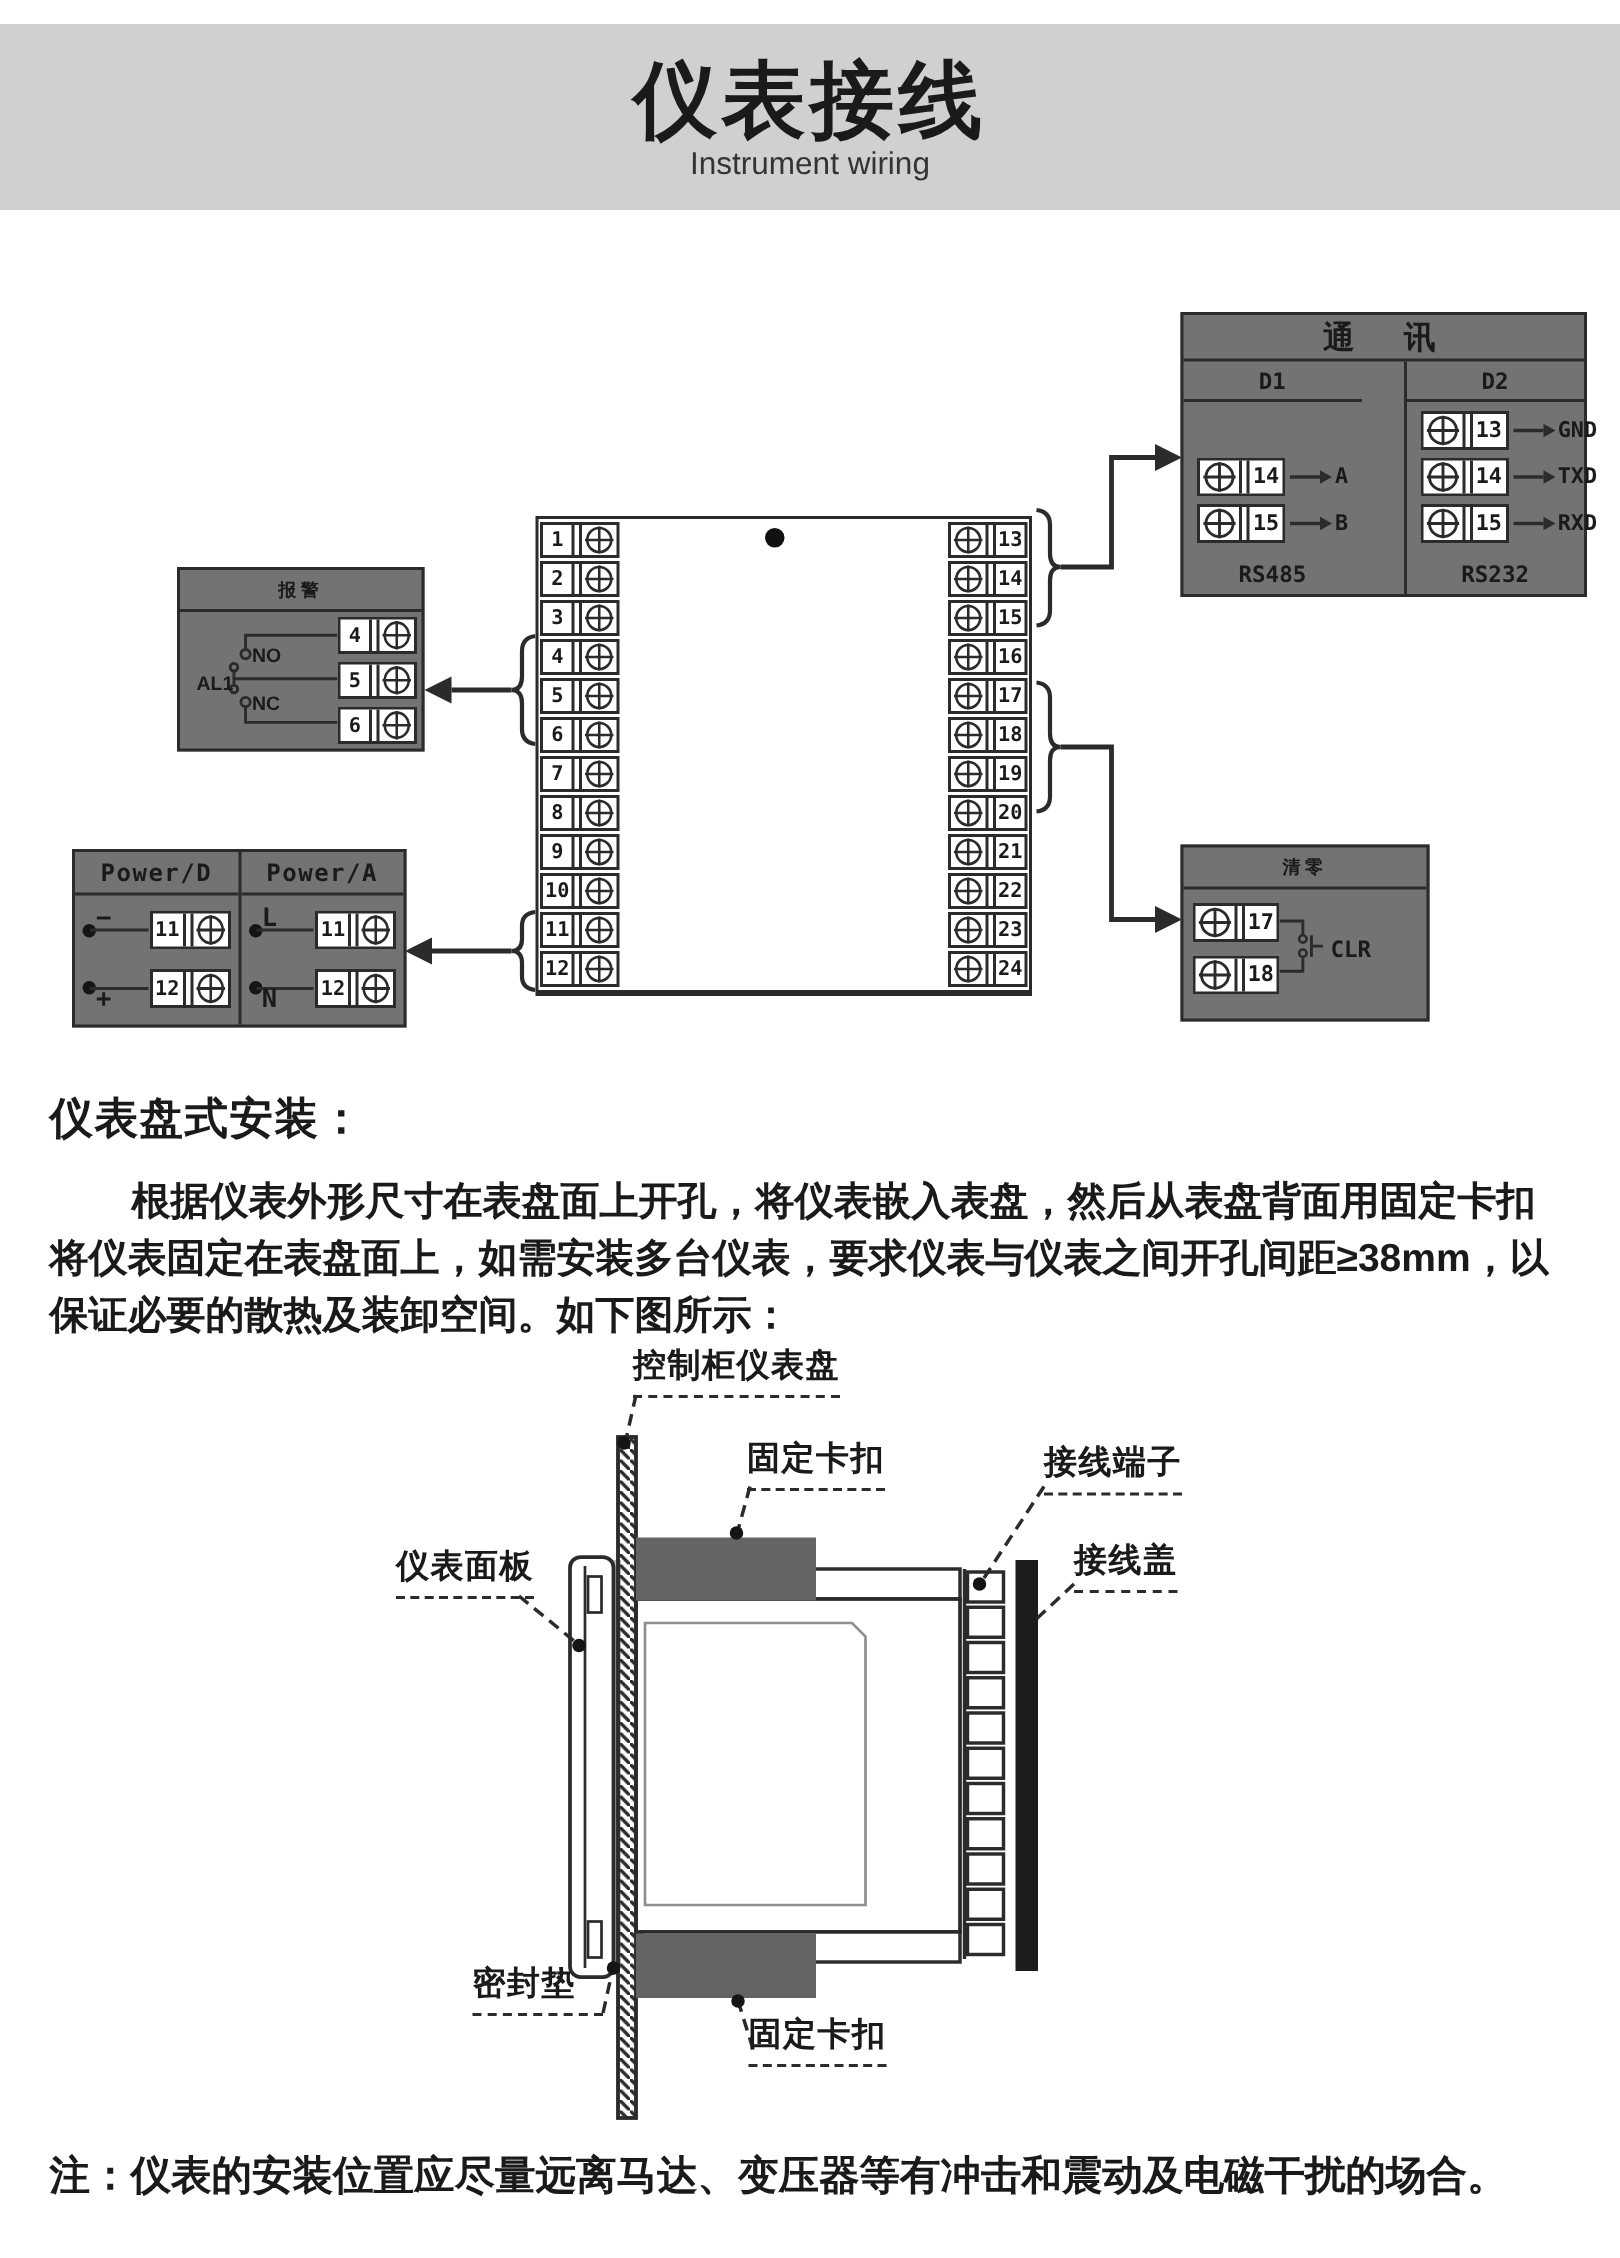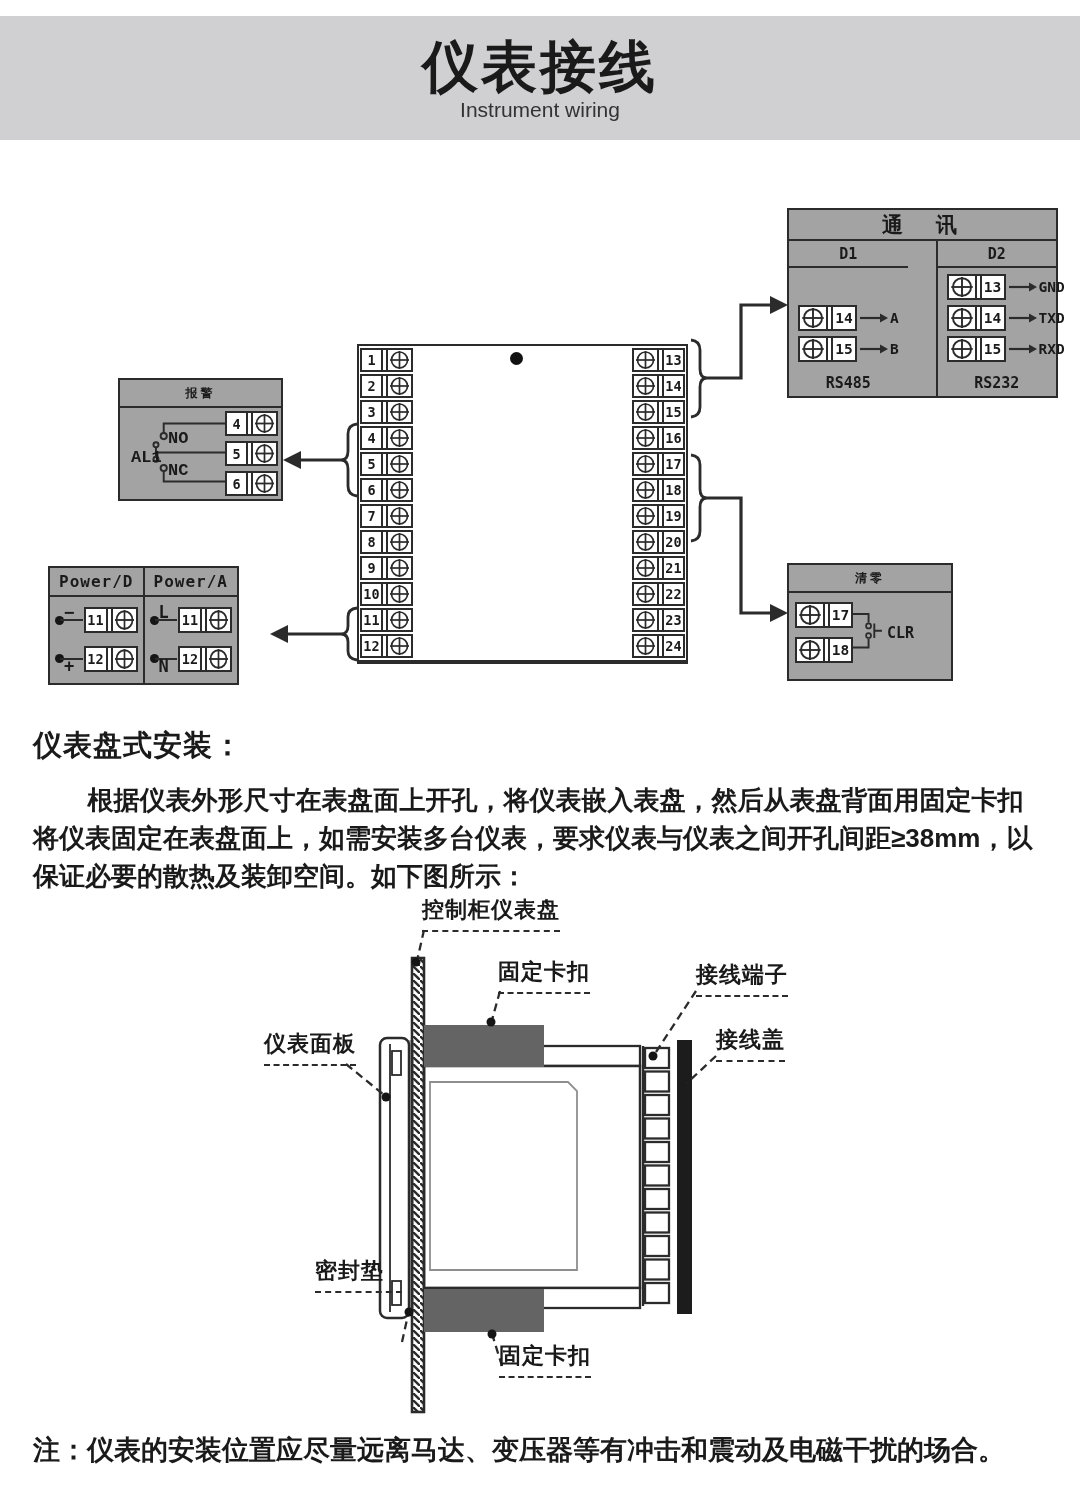--- a/index.html
+++ b/index.html
@@ -10,21 +10,21 @@
        font-family:"Liberation Sans","DejaVu Sans",sans-serif;color:var(--ink);}
   #canvas{position:absolute;inset:0;}
 
   
   .band{position:absolute;left:0;top:16px;width:1080px;height:124px;background:var(--band);
         display:flex;flex-direction:column;align-items:center;justify-content:center;}
   .title{font-size:56px;font-weight:bold;line-height:1.05;letter-spacing:3px;margin-top:4px;}
   .subtitle{font-size:21px;color:#333;margin-top:1px;}
 
   
-  .box{position:absolute;border:2.5px solid var(--line);background:#a3a3a3;box-sizing:border-box;}
+  .box{position:absolute;border:2.5px solid var(--line);background:#737373;box-sizing:border-box;}
   .bhead{border-bottom:2px solid var(--line);display:flex;align-items:center;justify-content:center;
          font-size:12px;font-weight:600;letter-spacing:3px;}
 
   
   .tu{display:flex;align-items:stretch;border:2px solid var(--line);background:#fff;box-sizing:border-box;height:24px;text-align:center;}
   .tu .num{display:flex;align-items:center;justify-content:center;
            font-family:"DejaVu Sans Mono",monospace;font-size:13.5px;font-weight:bold;width:19px;}
   .tu .gap{width:3px;}
   .tu .screw{width:23px;height:auto;display:block;flex:0 0 23px;}
   .screw{stroke:var(--line);stroke-width:1.7;fill:none;}
@@ -66,27 +66,27 @@
   .cfoot{margin-top:auto;align-self:center;padding-bottom:4px;
          font-family:"DejaVu Sans Mono",monospace;font-size:15px;font-weight:bold;}
 
   
   .alarm{left:118px;top:378px;width:165px;height:123px;}
   .alarm .bhead{height:26px;}
   .abody{position:relative;height:calc(100% - 28px);}
   .aterms{position:absolute;right:3px;top:3px;display:flex;flex-direction:column;gap:5px;}
   .aterms .tu{height:25px;}
   .relaysvg{position:absolute;inset:0;width:100%;height:100%;}
-  .albl{position:absolute;font-family:Liberation Mono, monospace;font-size:17px;font-weight:bold;}
+  .albl{position:absolute;font-family:Liberation Sans, sans-serif;font-size:13px;font-weight:bold;}
   .al1{left:11px;top:40px;}
   .no{left:48px;top:21px;}
   .nc{left:48px;top:53px;}
 
   
-  .power{left:48px;top:566px;width:191px;height:119px;display:flex;}
+  .power{left:48px;top:566px;width:223px;height:119px;display:flex;}
   .pcol{flex:1;display:flex;flex-direction:column;min-width:0;}
   .pcol + .pcol{border-left:2.5px solid var(--line);}
   .phead{height:27px;border-bottom:2px solid var(--line);display:flex;align-items:center;justify-content:center;
          font-family:"DejaVu Sans Mono",monospace;font-size:16px;font-weight:bold;letter-spacing:1px;}
   .pbody{flex:1;display:flex;flex-direction:column;gap:6px;padding:7px 5px 8px 5px;}
   .prow{flex:1;display:flex;align-items:center;}
   .prow .tu{height:26px;}
   .prow .tu .num{width:20px;}
   .pwire{position:relative;flex:1;height:100%;}
   .pline{position:absolute;left:5px;right:1px;top:50%;margin-top:-1px;border-top:2.5px solid var(--line);}
@@ -126,21 +126,21 @@
   .ipara{margin-top:15px;font-size:26px;line-height:38px;font-weight:600;text-indent:2.1em;}
 
   
   .dlabel{position:absolute;font-size:22px;font-weight:600;letter-spacing:1px;
           padding-bottom:5px;border-bottom:2.5px dashed var(--line);white-space:nowrap;}
   .lbl-cabinet{left:422px;top:895px;}
   .lbl-cliptop{left:498px;top:957px;}
   .lbl-terminal{left:696px;top:960px;}
   .lbl-cover{left:716px;top:1025px;}
   .lbl-face{left:264px;top:1029px;}
-  .lbl-gasket{left:315px;top:1256px;min-width:87px;}
+  .lbl-gasket{left:315px;top:1307px;min-width:87px;}
   .lbl-clipbot{left:499px;top:1341px;}
 
   .note{position:absolute;left:33px;top:1432px;width:1030px;font-size:27px;font-weight:600;}
 </style>
 </head>
 <body>
 
 <div id="canvas">
 
   <div class="band">

